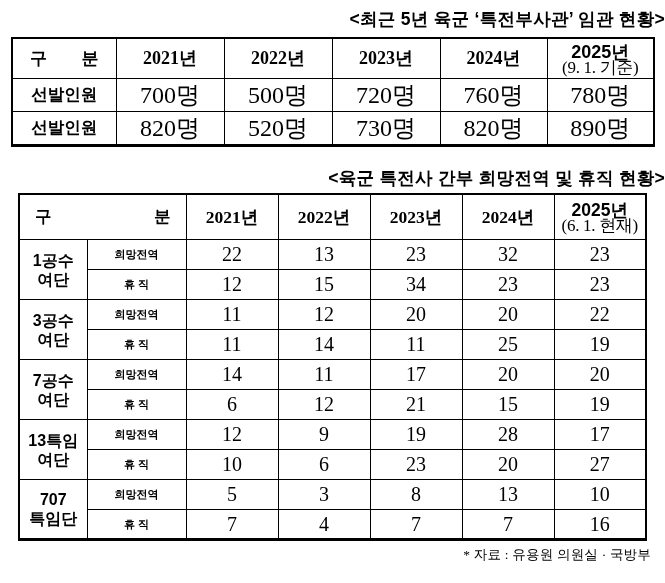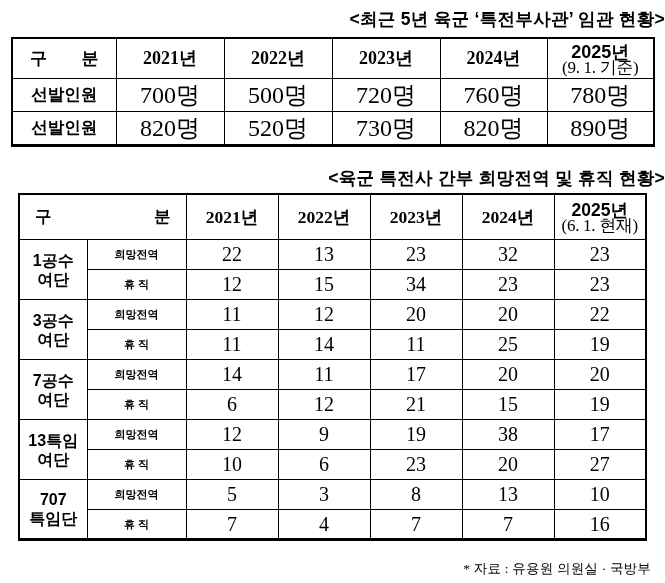--- a/index.html
+++ b/index.html
@@ -90,21 +90,21 @@
     font-weight: 700;
     font-size: 11px;
     font-family: "Liberation Sans", sans-serif;
     white-space: pre;
   }
   td.num {
     font-family: "Liberation Serif", serif;
     font-size: 20px;
   }
   .source-note {
-    margin-top: 19px;
+    margin-top: 5px;
     padding-right: 14px;
     text-align: right;
     font-family: "Liberation Serif", serif;
     font-size: 13.5px;
     letter-spacing: 0.2px;
   }
 </style>
 </head>
 <body>
 
@@ -250,21 +250,21 @@
       </tr>
       <tr>
         <td class="unit" rowspan="2">
           <div>13특임</div>
           <div>여단</div>
         </td>
         <td class="cat">희망전역</td>
         <td class="num">12</td>
         <td class="num">9</td>
         <td class="num">19</td>
-        <td class="num">38</td>
+        <td class="num">28</td>
         <td class="num">17</td>
       </tr>
       <tr>
         <td class="cat">휴 직</td>
         <td class="num">10</td>
         <td class="num">6</td>
         <td class="num">23</td>
         <td class="num">20</td>
         <td class="num">27</td>
       </tr>

